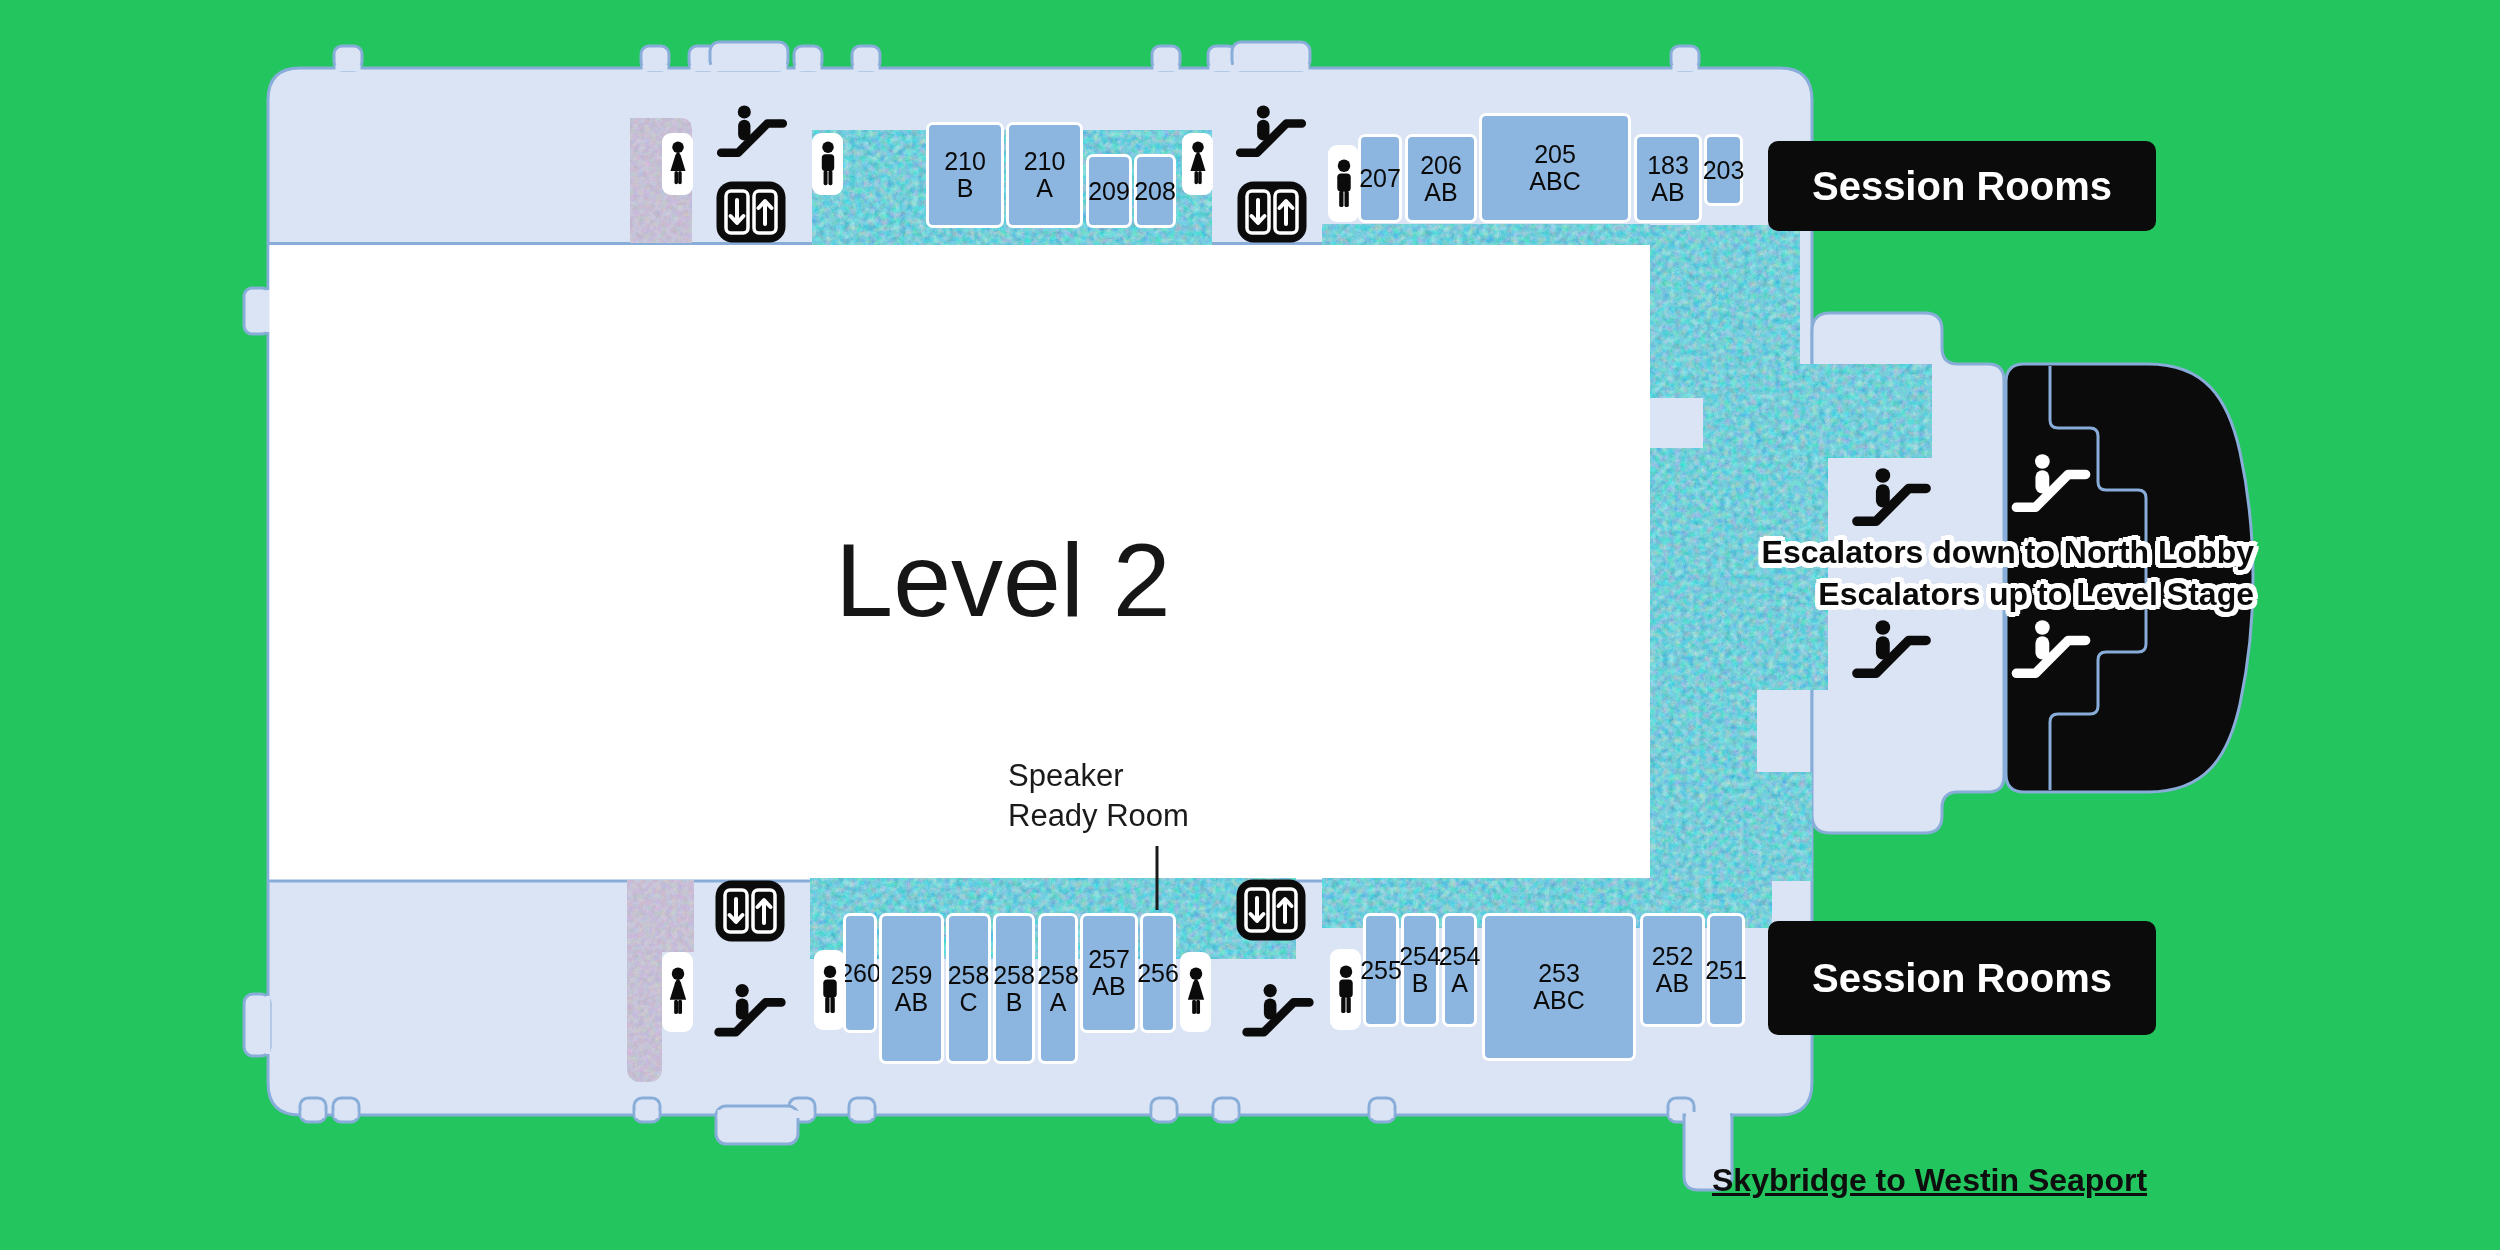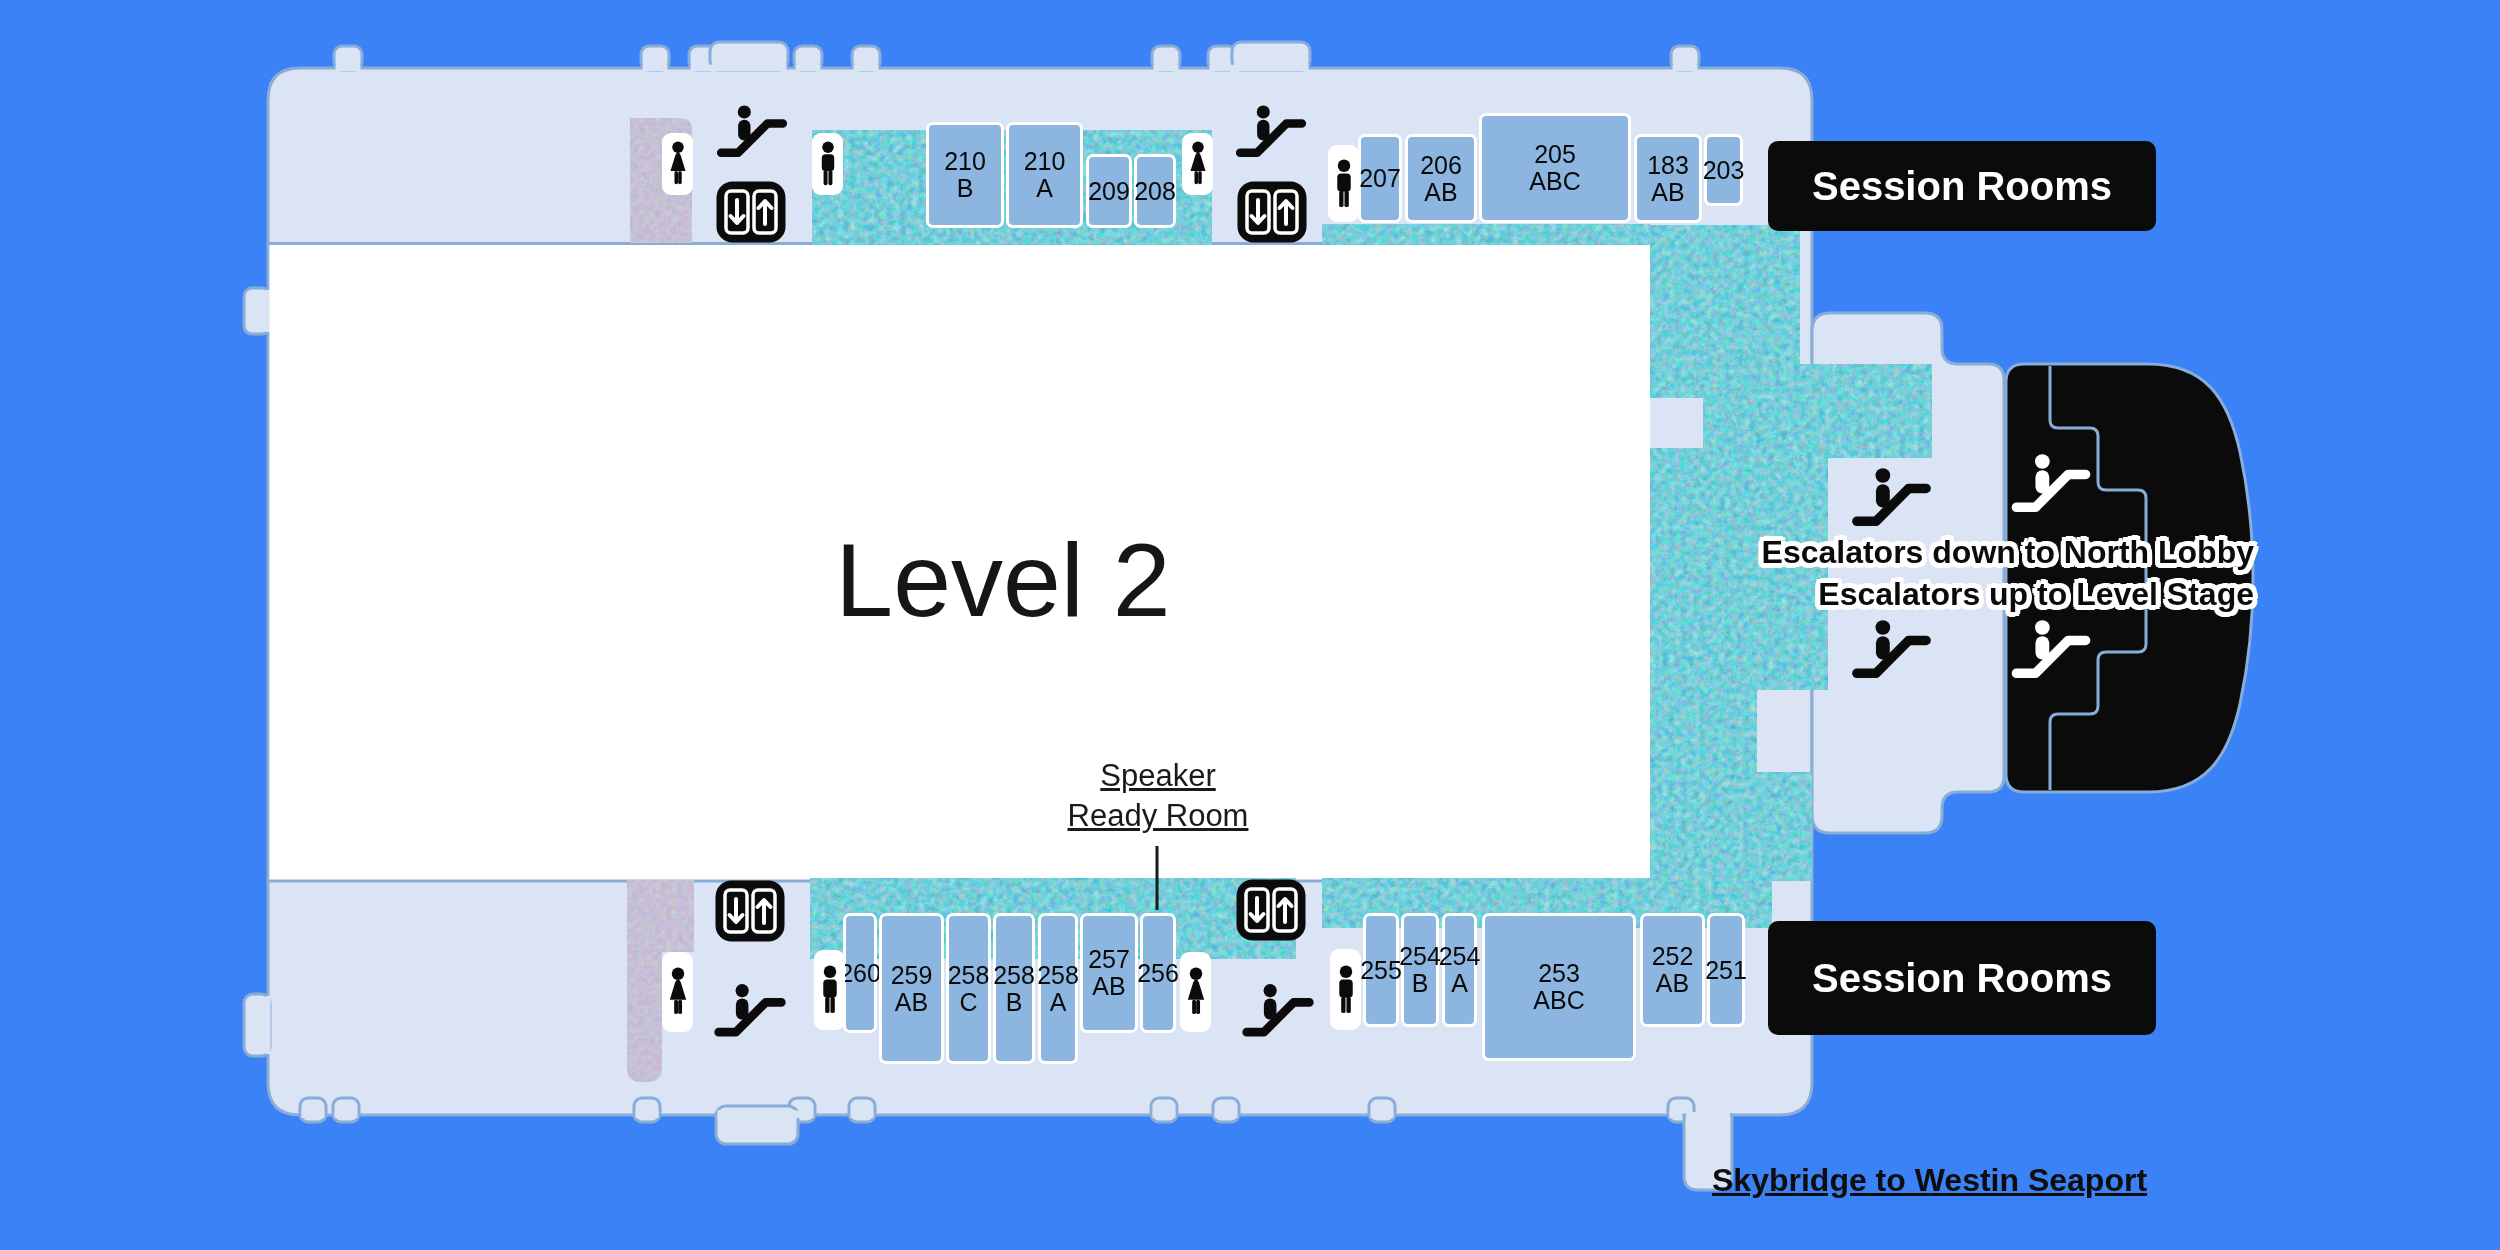--- a/index.html
+++ b/index.html
@@ -1,31 +1,31 @@
 <!DOCTYPE html>
 <html style="--building_fill: #dbe4f4; --outline: #88add9; --room_fill: #8cb5df; --carpet_teal: #2d9fba; --carpet_purple: #8e89a5; --stage_black: #0b0b0b;"><head>
 <meta charset="utf-8">
 <style>
   html,body{margin:0;padding:0;background:#fff;}
-  #stage{position:relative;width:2500px;height:1250px;background:#3b82f6;overflow:hidden;
+  #stage{position:relative;width:2500px;height:1250px;background:#22c55e;overflow:hidden;
          font-family:"Liberation Sans","DejaVu Sans",sans-serif;}
   #bg-svg{position:absolute;left:0;top:0;}
   .room{position:absolute;background:var(--room_fill);border:3px solid #fff;border-radius:7px;
         box-sizing:border-box;display:flex;align-items:center;justify-content:center;
         text-align:center;white-space:pre-line;font-size:25px;line-height:1.08;font-weight:500;
         color:#0a0a0a;letter-spacing:0;}
   .badge{position:absolute;background:var(--stage_black);border-radius:10px;display:flex;
          align-items:center;justify-content:center;color:#fff;font-weight:700;font-size:40px;margin-top:8px;}
   .wcbox{position:absolute;background:#fff;border-radius:9px;display:flex;align-items:center;
          justify-content:center;}
   .icon-abs{position:absolute;display:block;}
   #level-title{position:absolute;left:703px;top:505px;width:600px;height:150px;display:flex;
         align-items:center;justify-content:center;font-size:104px;font-weight:400;color:#161616;}
-  #speaker-label{position:absolute;left:1008px;top:756px;width:300px;text-align:center;
-        font-size:31px;line-height:1.3;color:#1a1a1a;white-space:pre-line;font-weight:500;text-decoration:underline;}
+  #speaker-label{position:absolute;left:1008px;top:756px;width:300px;
+        font-size:31px;line-height:1.3;color:#1a1a1a;white-space:pre-line;font-weight:500;}
   #esc-note{position:absolute;left:1754px;top:532px;width:500px;text-align:right;
         font-size:32px;line-height:1.3;font-weight:800;color:#0b0b0b;
         text-shadow:-4px -4px 0 #fff,4px -4px 0 #fff,-4px 4px 0 #fff,4px 4px 0 #fff,
         -5px 0 0 #fff,5px 0 0 #fff,0 -5px 0 #fff,0 5px 0 #fff,
         -5px 2px 0 #fff,5px 2px 0 #fff,-2px 5px 0 #fff,2px -5px 0 #fff;}
   #skybridge-label{position:absolute;left:1712px;top:1162px;width:500px;text-align:left;
         font-size:32px;font-weight:800;color:#0e0e0e;text-decoration:underline;}
   .bld{fill:var(--building_fill);stroke:var(--outline);stroke-width:3px;}
   .bld-noline{fill:var(--building_fill);stroke:none;}
   .ln{stroke:var(--outline);stroke-width:3px;fill:none;}

